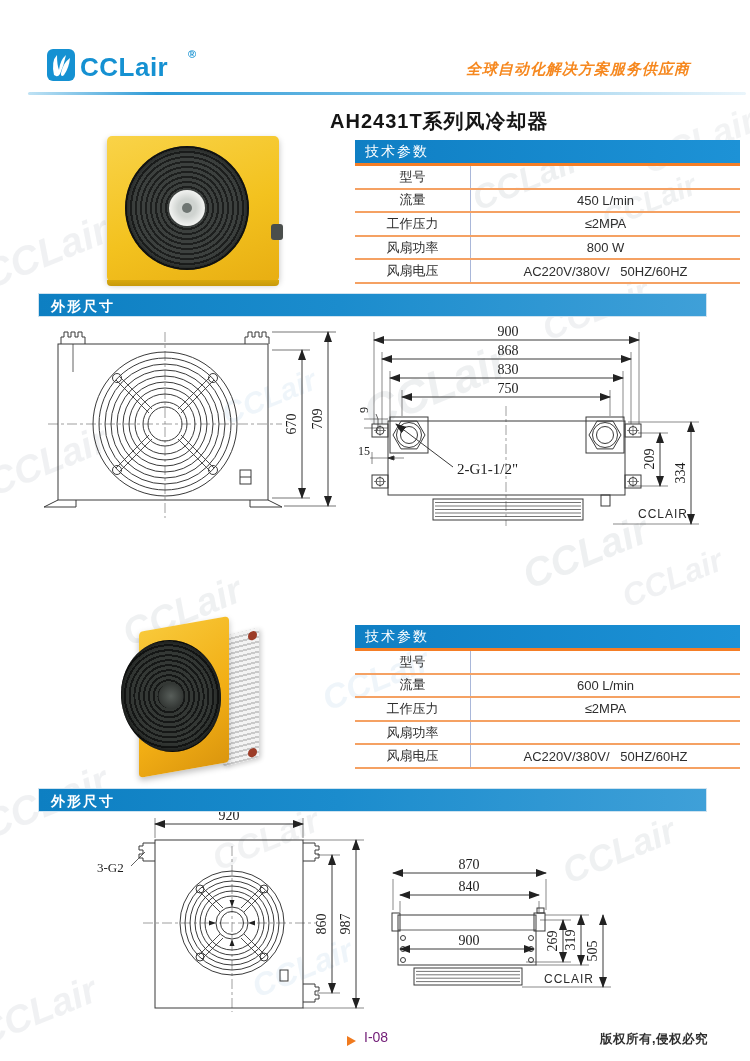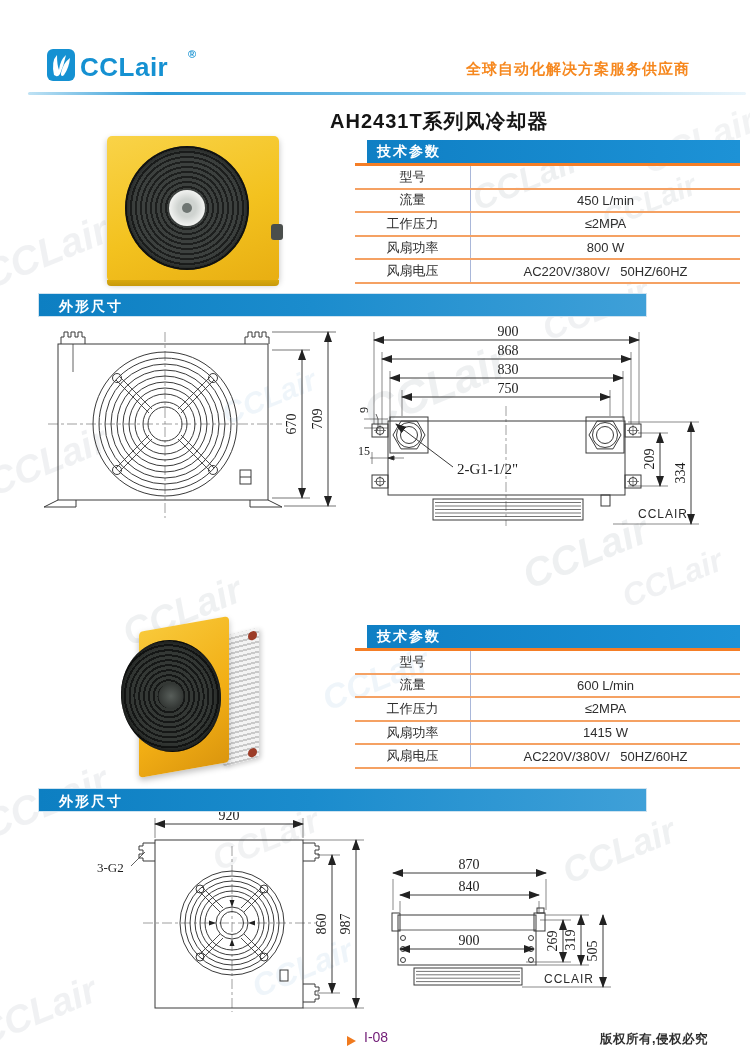--- a/index.html
+++ b/index.html
@@ -7,40 +7,40 @@
   .page{position:relative;width:750px;height:1061px;background:#ffffff;overflow:hidden;}
   .abs{position:absolute;}
 
   
   .wm{position:absolute;font-weight:bold;font-style:italic;color:#9aa4ac;pointer-events:none;white-space:nowrap;}
 
   
   .logo-box{position:absolute;left:47px;top:49px;width:28px;height:32px;background:#1591d2;border-radius:6px;}
   .brand-text{position:absolute;left:80px;top:52px;font-size:26px;font-weight:bold;color:#1591d2;letter-spacing:0.5px;}
   .brand-reg{position:absolute;left:188px;top:48px;font-size:11px;color:#1591d2;font-weight:bold;}
-  .tagline{position:absolute;right:60px;top:60px;font-size:15px;font-weight:bold;color:#f6881f;letter-spacing:1px;}
+  .tagline{position:absolute;right:60px;top:60px;font-size:15px;font-weight:bold;color:#f6881f;letter-spacing:1px;font-style:italic;}
   .header-line{position:absolute;left:28px;top:92px;width:718px;height:3px;
      background:linear-gradient(90deg,#bfe2f4 0%,#2d9ad6 18%,#7ec3e8 55%,#eaf5fb 100%);border-radius:2px;}
 
   
   .sec-title{position:absolute;font-size:20px;font-weight:bold;color:#151515;letter-spacing:1px;text-align:left;}
 
   
   .spec{position:absolute;left:355px;width:385px;}
   .spec-head{height:23px;background:linear-gradient(90deg,#0f7fc4,#1d92d6);color:#fff;font-size:14px;
-     font-weight:bold;line-height:23px;padding-left:10px;letter-spacing:2px;box-sizing:border-box;margin-left:12px;}
+     font-weight:normal;line-height:23px;padding-left:10px;letter-spacing:2px;box-sizing:border-box;}
   .spec-head-line{height:3px;background:#f57e26;}
   .t-row{display:flex;height:23.6px;box-sizing:border-box;border-bottom:2px solid #f5a163;align-items:center;font-size:13px;color:#2e2e2e;}
   .t-label{width:115px;text-align:center;border-right:1px solid #a9b7d9;height:100%;display:flex;align-items:center;justify-content:center;}
   .t-val{flex:1;text-align:center;white-space:pre;}
 
   
-  .dims-bar{position:absolute;left:38px;width:609px;height:24px;
+  .dims-bar{position:absolute;left:38px;width:669px;height:24px;
      background:linear-gradient(90deg,#0d7fc2 0%,#1b8ccd 45%,#3fa0d8 100%);
-     color:#fff;font-size:14px;font-weight:bold;line-height:24px;padding-left:20px;
+     color:#fff;font-size:14px;font-weight:bold;line-height:24px;padding-left:12px;
      letter-spacing:2px;box-sizing:border-box;border:1px solid #cfe3f0;}
 
   
   .photo1{position:absolute;left:107px;top:136px;width:172px;height:146px;
      background:linear-gradient(160deg,#f9d348 0%,#f3c21f 55%,#e8ae12 100%);
      border-radius:5px;box-shadow:0 3px 6px rgba(0,0,0,0.25);}
   .photo1 .fan{position:absolute;left:18px;top:10px;width:124px;height:124px;border-radius:50%;
      background:repeating-radial-gradient(circle at 50% 50%,#1d1f1e 0 2px,#3c403e 2px 5px);
      box-shadow:inset 0 0 8px #000;}
   .photo1 .hub{position:absolute;left:50%;top:50%;width:36px;height:36px;margin:-18px 0 0 -18px;
@@ -288,21 +288,20 @@
     <div class="t-row">
       <div class="t-label">流量</div>
       <div class="t-val">600 L/min</div>
     </div>
     <div class="t-row">
       <div class="t-label">工作压力</div>
       <div class="t-val">≤2MPA</div>
     </div>
     <div class="t-row">
       <div class="t-label">风扇功率</div>
-      <div class="t-val">1415 W</div>
     </div>
     <div class="t-row">
       <div class="t-label">风扇电压</div>
       <div class="t-val">AC220V/380V/   50HZ/60HZ</div>
     </div>
   </div>
 
   <div class="dims-bar" style="top:788px;">外形尺寸</div>
 
   <svg class="abs" style="left:95px;top:812px;" width="290" height="205" viewBox="0 0 290 205">

